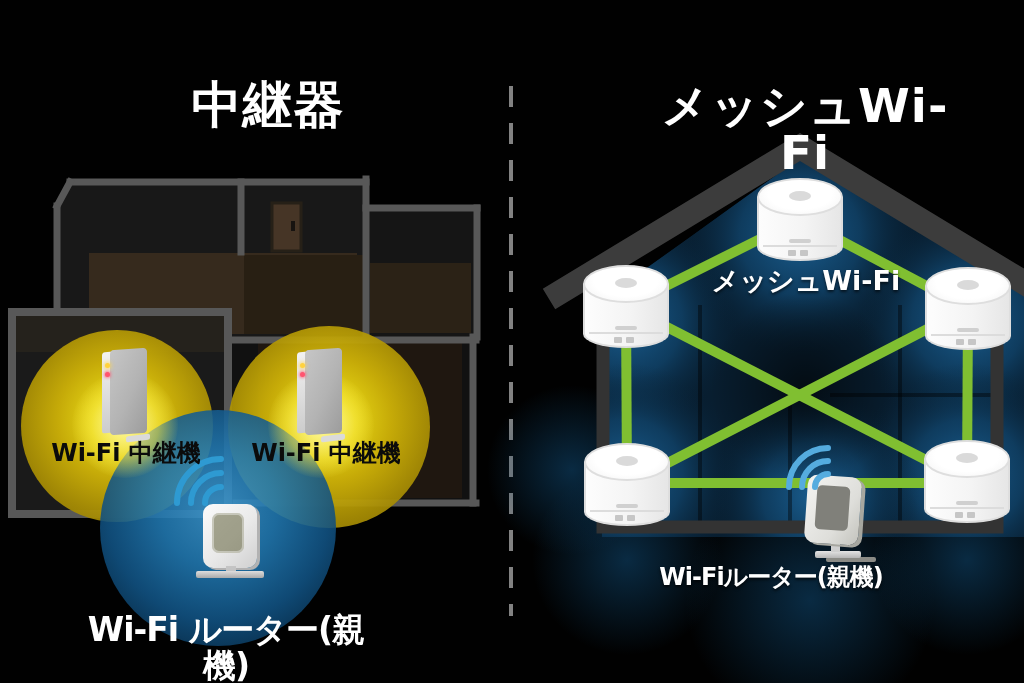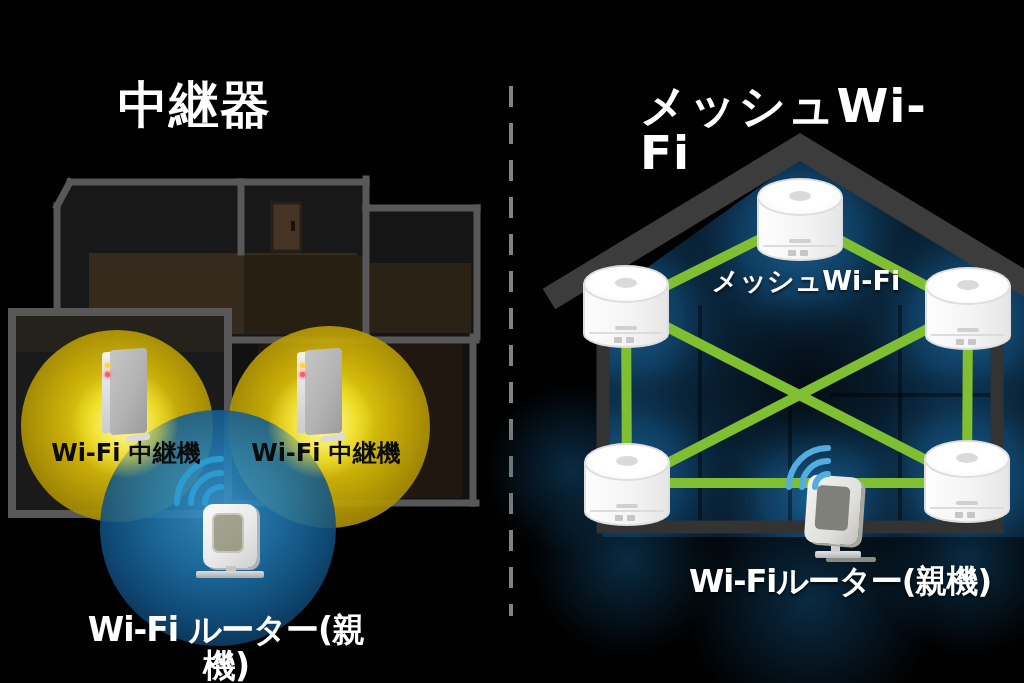--- a/index.html
+++ b/index.html
@@ -2,29 +2,29 @@
 <html><head>
 <meta charset="utf-8">
 <style>
   html,body{margin:0;padding:0;background:#000;}
   #canvas{position:relative;width:1024px;height:683px;background:#010101;overflow:hidden;
           font-family:"DejaVu Sans","Liberation Sans",sans-serif;}
   .abs{position:absolute;}
   svg{position:absolute;left:0;top:0;}
 
   
-  .title{position:absolute;color:#fff;font-weight:900;line-height:1;letter-spacing:1px;z-index:50;}
+  .title{position:absolute;color:#fff;font-weight:900;text-align:center;line-height:1;letter-spacing:1px;z-index:50;}
   #titleL{left:118px;top:80px;width:300px;font-size:50px;}
   #titleR{left:640px;top:82px;width:330px;font-size:47px;}
   .lbl{position:absolute;font-weight:900;text-align:center;line-height:1.1;z-index:50;}
   #lblRep1{left:38px;top:440px;width:176px;font-size:24px;color:#0b0b0b;}
   #lblRep2{left:233px;top:440px;width:186px;font-size:24px;color:#0b0b0b;}
   #lblRouterL{left:78px;top:612px;width:296px;font-size:33px;color:#fff;letter-spacing:-1px;}
   #lblMesh{left:690px;top:266px;width:232px;font-size:27px;color:#fff;text-shadow:0 2px 3px rgba(0,0,0,.6);}
-  #lblRouterR{left:685px;top:564px;width:310px;font-size:32px;color:#fff;letter-spacing:-1px;text-shadow:0 2px 3px rgba(0,0,0,.7);}
+  #lblRouterR{left:616px;top:564px;width:310px;font-size:24px;color:#fff;letter-spacing:-1px;text-shadow:0 2px 3px rgba(0,0,0,.7);}
 
   
   #divider{left:509px;top:86px;width:4px;height:530px;z-index:5;
     background:repeating-linear-gradient(180deg,#828282 0 21px,transparent 21px 37px);}
 
   
   .cov{position:absolute;border-radius:50%;z-index:12;}
   #covY1{left:21px;top:330px;width:192px;height:192px;opacity:.93;
     background:radial-gradient(circle at 50% 46%,#fdf33a 0%,#eeda12 20%,#d2b507 42%,#ab9004 68%,#826c02 100%);}
   #covY2{left:228px;top:326px;width:202px;height:202px;opacity:.93;

